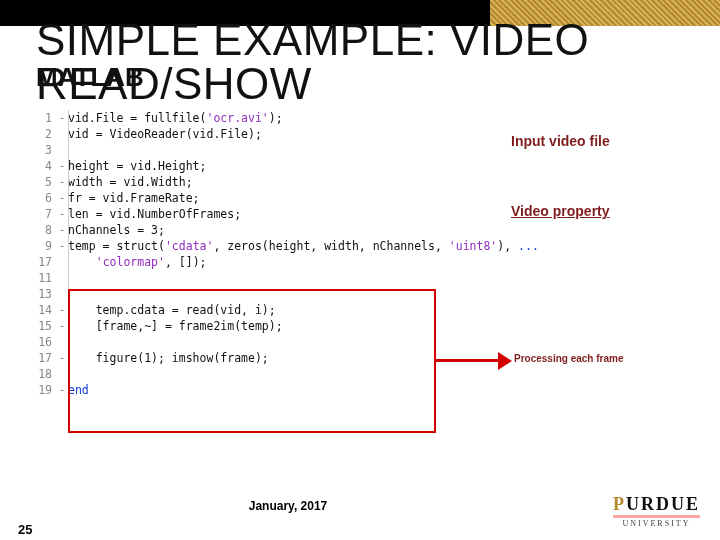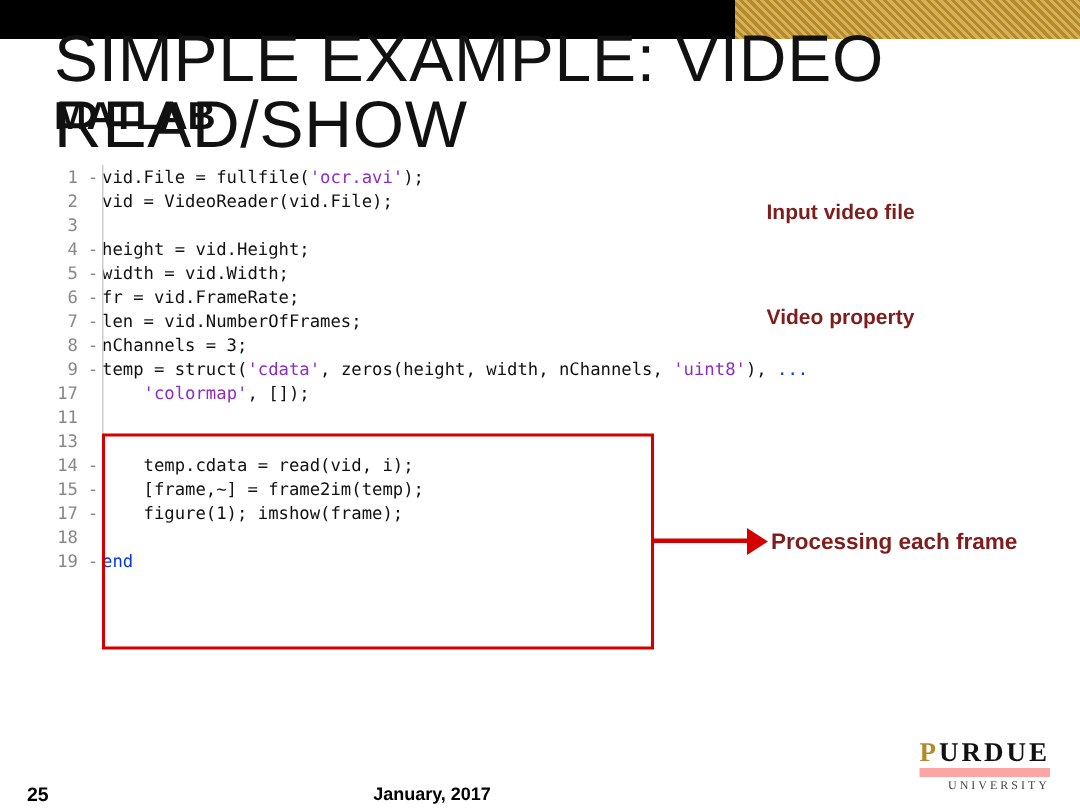--- a/index.html
+++ b/index.html
@@ -101,33 +101,33 @@
     border-left: 14px solid #d40000;
   }
 
   .annot {
     position: absolute;
     font-weight: 700;
     font-size: 14px;
     color: #7f1d1d;
   }
   .a1 { top: 133px; left: 511px; }
-  .a2 { top: 203px; left: 511px; }
-  .a3 { top: 353px; left: 514px; font-size: 15px; text-align: center; }
+  .a2 { top: 203px; left: 511px; text-decoration: underline; }
+  .a3 { top: 353px; left: 514px; font-size: 10px; text-align: center; }
 
   .footer-num {
     position: absolute;
     left: 18px;
     bottom: 3px;
     font-weight: 700;
     font-size: 13px;
   }
   .footer-date {
     position: absolute;
-    bottom: 4px;
+    bottom: 27px;
     left: 0;
     width: 576px;
     text-align: center;
     font-weight: 700;
     font-size: 12px;
   }
   .logo {
     position: absolute;
     right: 20px;
     bottom: 12px;
@@ -140,23 +140,23 @@
     letter-spacing: 2px;
     color: #111;
     margin-top: 38px;
   }
   .logo-top .gold { color: #b58a2b; }
   .logo-sub {
     font-family: Georgia, serif;
     font-size: 8px;
     letter-spacing: 2px;
     color: #444;
-    border-top: 6px solid #fca5a5;
+    border-top: 3px solid #fca5a5;
     padding-top: 1px;
-    text-align: right;
+    text-align: center;
   }
 </style>
 </head>
 <body>
 
 <div class="topbar">
   <div class="hatch"></div>
 </div>
 
 <div class="title">SIMPLE EXAMPLE: VIDEO READ/SHOW</div>
@@ -171,20 +171,21 @@
     <div class="code-row"><span class="ln">5</span><span class="fold">-</span><span class="code">width = vid.Width;</span></div>
     <div class="code-row"><span class="ln">6</span><span class="fold">-</span><span class="code">fr = vid.FrameRate;</span></div>
     <div class="code-row"><span class="ln">7</span><span class="fold">-</span><span class="code">len = vid.NumberOfFrames;</span></div>
     <div class="code-row"><span class="ln">8</span><span class="fold">-</span><span class="code">nChannels = 3;</span></div>
     <div class="code-row"><span class="ln">9</span><span class="fold">-</span><span class="code">temp = struct(<span class="str">'cdata'</span>, zeros(height, width, nChannels, <span class="str">'uint8'</span>), <span class="kw">...</span></span></div>
     <div class="code-row"><span class="ln">17</span><span class="fold"> </span><span class="code">    <span class="str">'colormap'</span>, []);</span></div>
     <div class="code-row"><span class="ln">11</span><span class="fold"> </span><span class="code"></span></div>
     <div class="code-row"><span class="ln">13</span><span class="fold"> </span><span class="code"></span></div>
     <div class="code-row"><span class="ln">14</span><span class="fold">-</span><span class="code">    temp.cdata = read(vid, i);</span></div>
     <div class="code-row"><span class="ln">15</span><span class="fold">-</span><span class="code">    [frame,~] = frame2im(temp);</span></div>
+    <div class="code-row"><span class="ln">16</span><span class="fold"> </span><span class="code"></span></div>
     <div class="code-row"><span class="ln">17</span><span class="fold">-</span><span class="code">    figure(1); imshow(frame);</span></div>
     <div class="code-row"><span class="ln">18</span><span class="fold"> </span><span class="code"></span></div>
     <div class="code-row"><span class="ln">19</span><span class="fold">-</span><span class="code"><span class="kw">end</span></span></div>
   </div>
 
 <div class="annot a1">Input video file</div>
 <div class="annot a2">Video property</div>
 <div class="annot a3">Processing each frame</div>
 
 <div class="redbox"></div>

